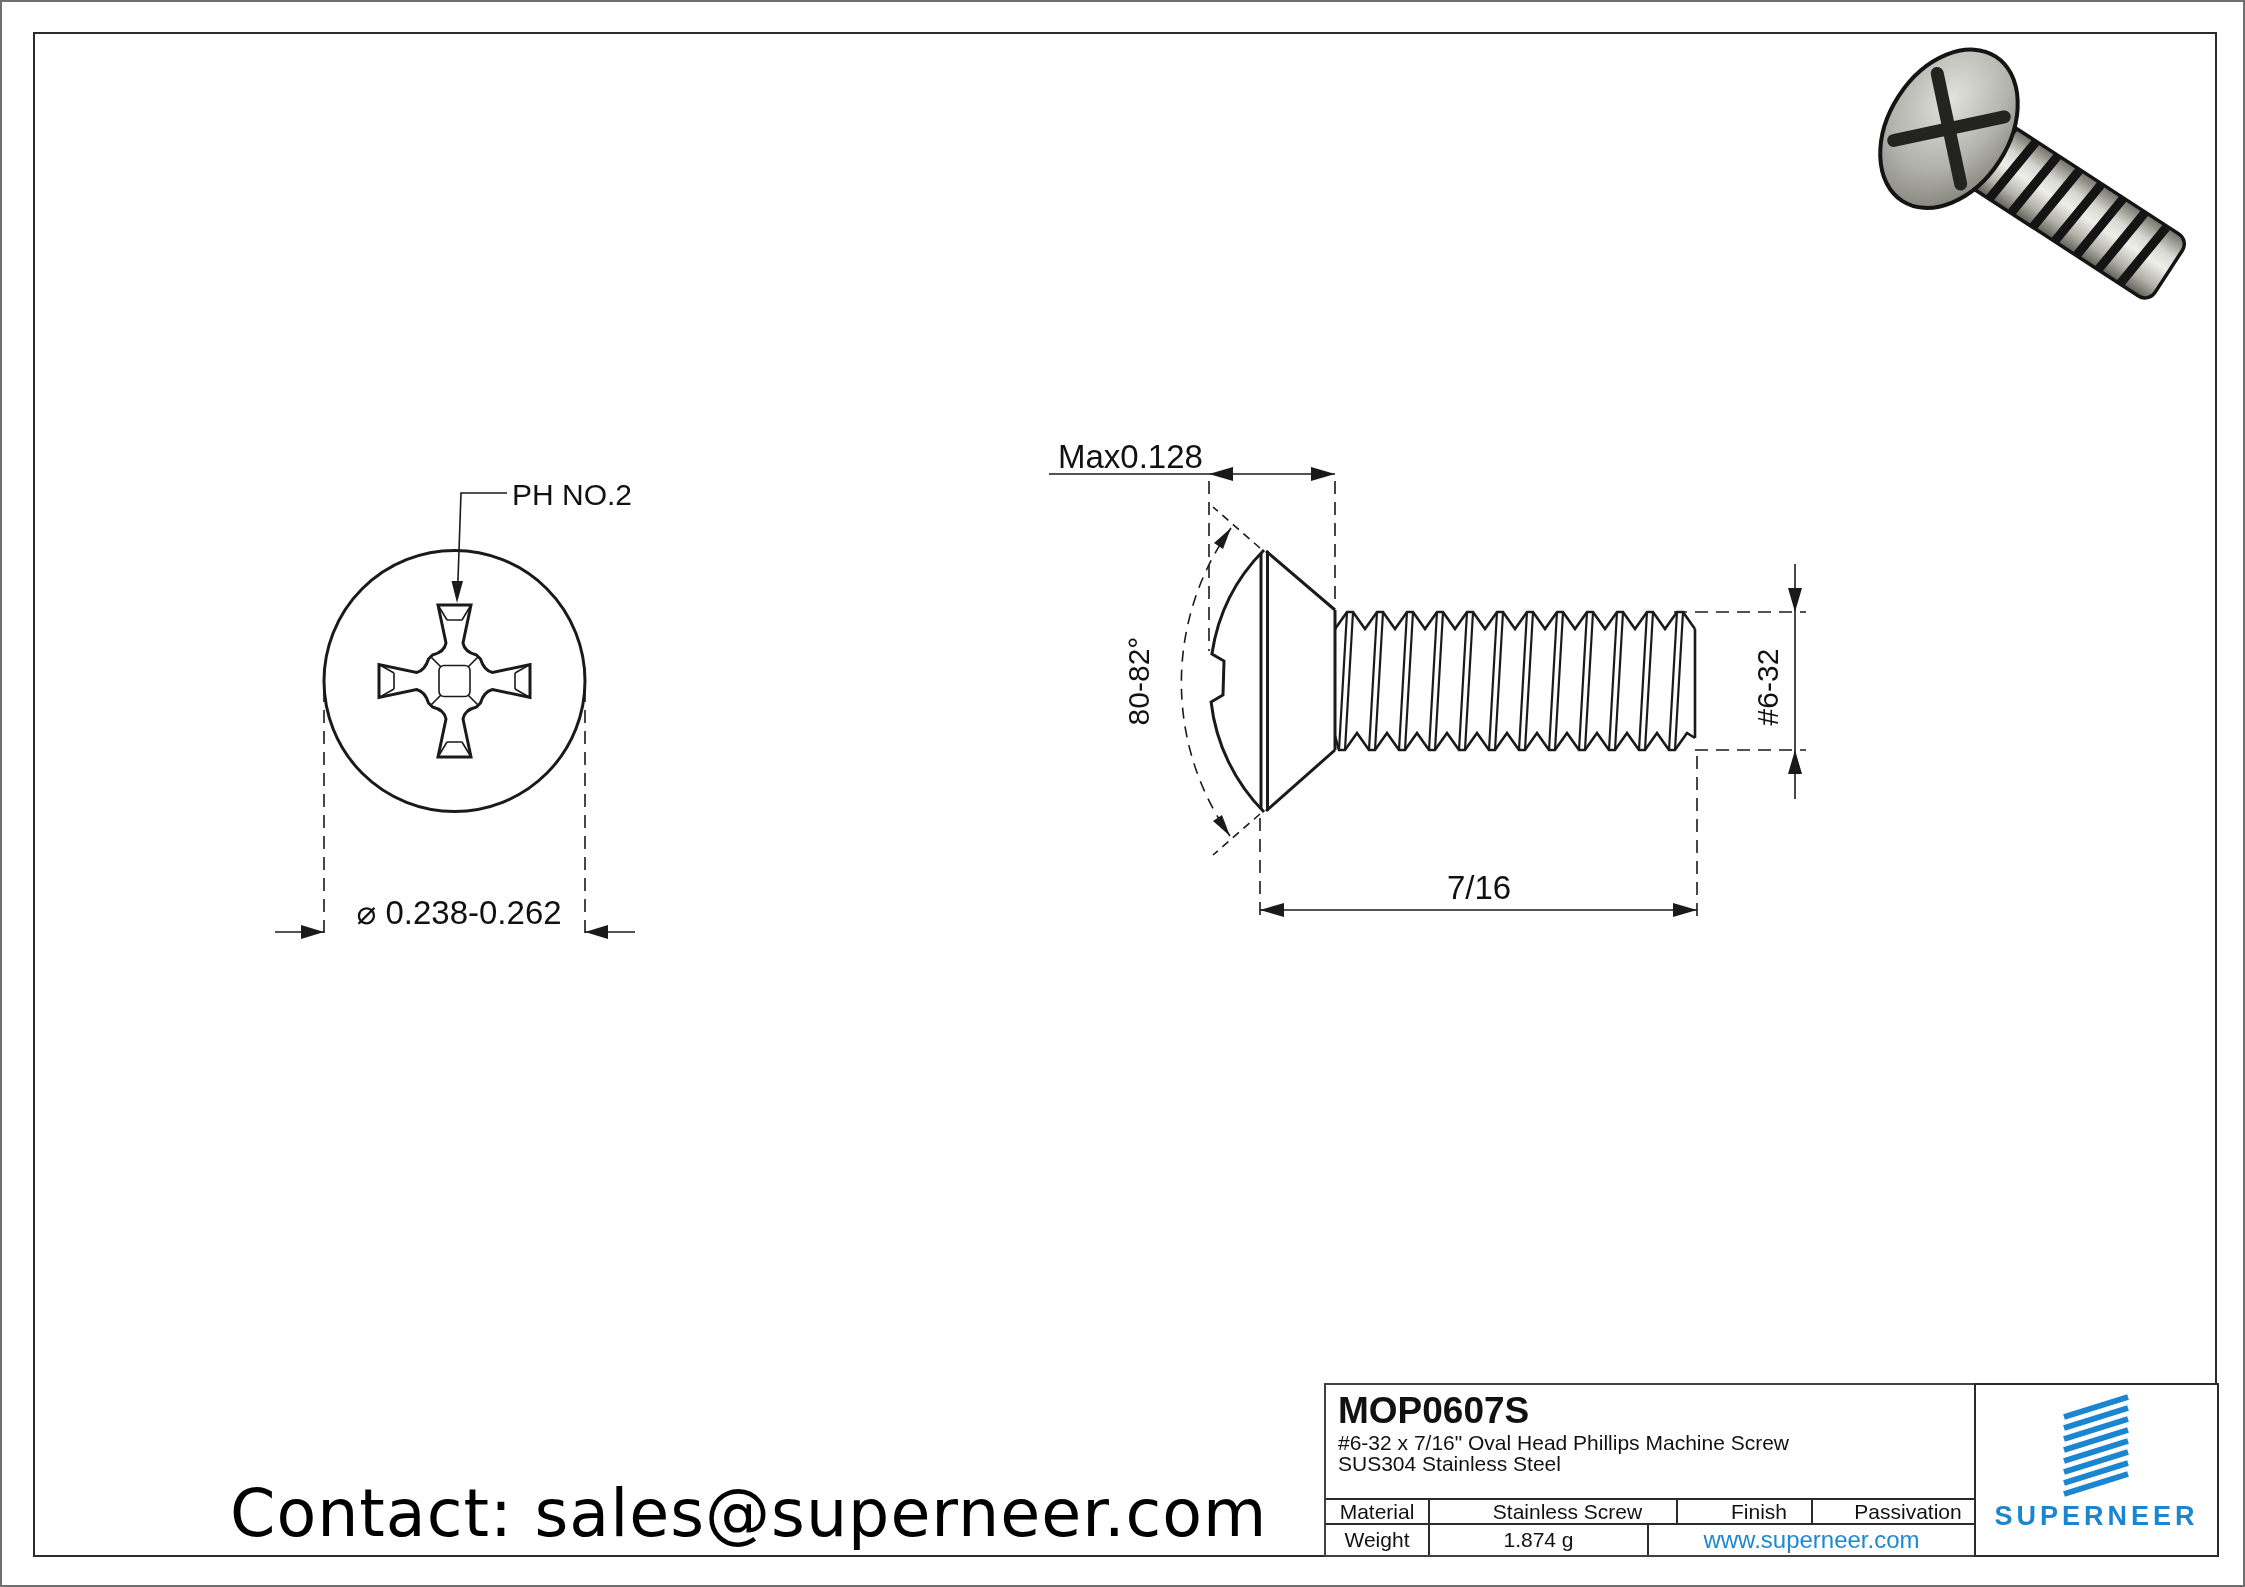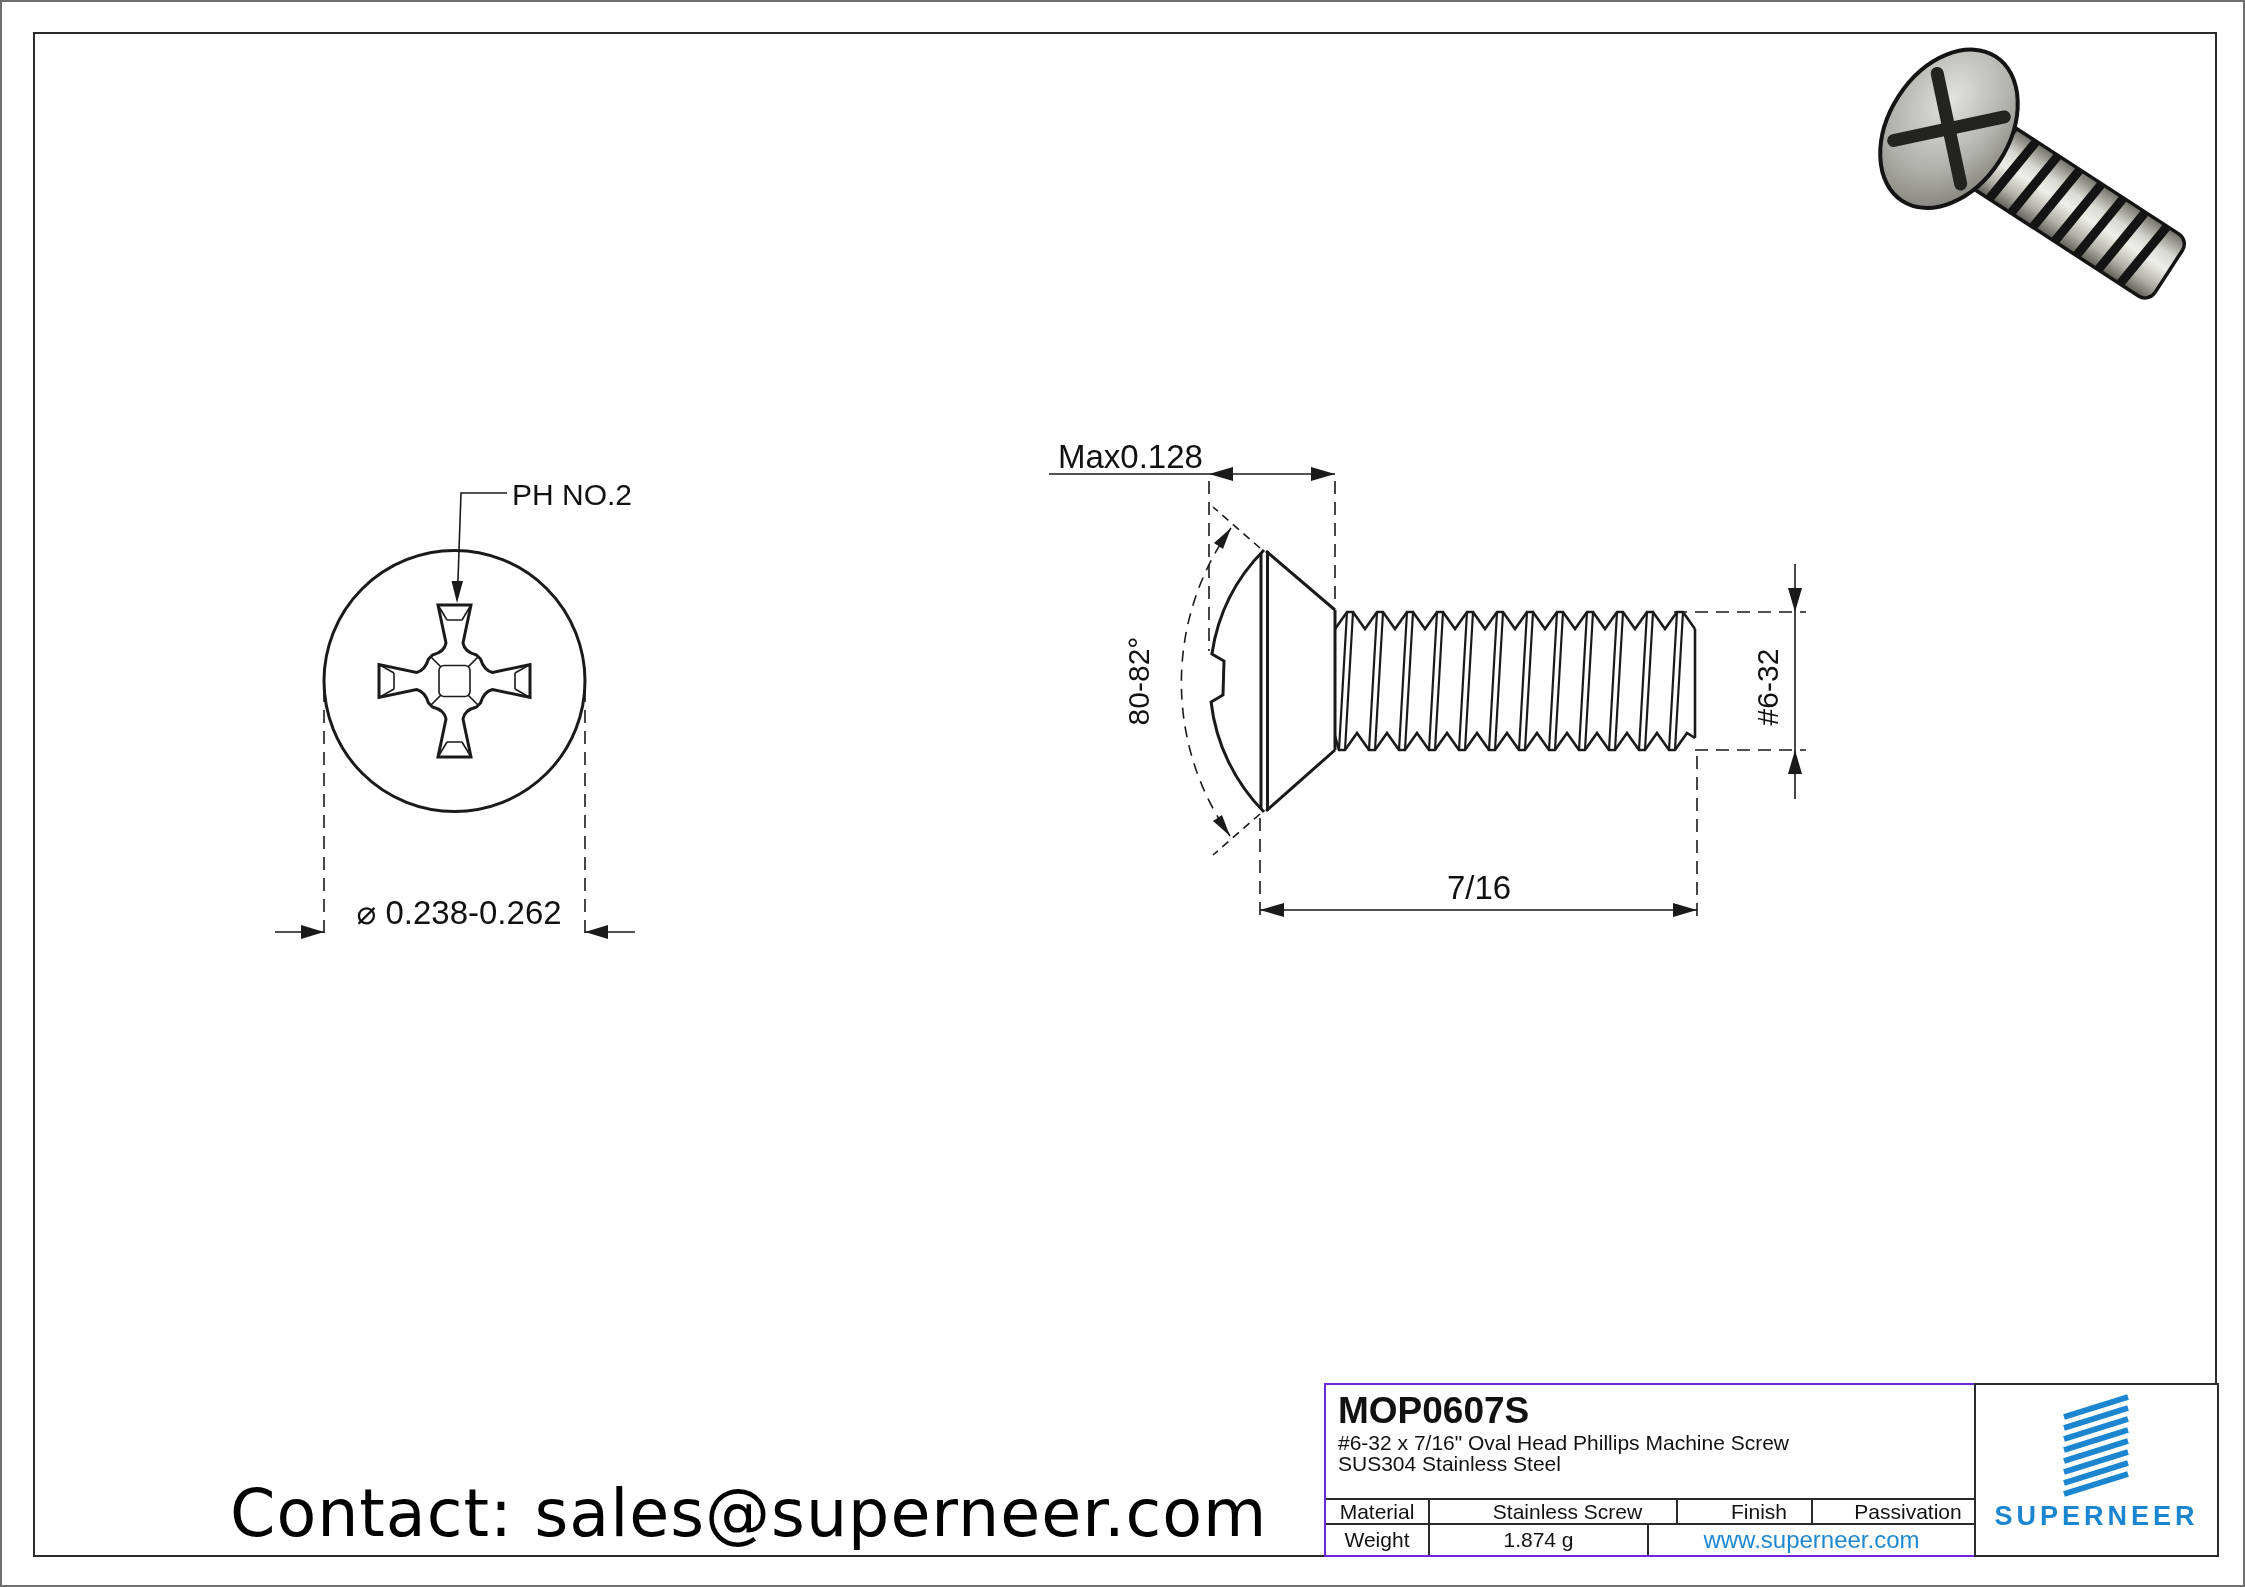--- a/index.html
+++ b/index.html
@@ -17,21 +17,21 @@
     position:absolute;left:31px;top:30px;width:2184px;height:1525px;
     box-sizing:border-box;border:2px solid #2b2b2b;
   }
   svg text{fill:#111;}
   .dimtext{font-size:33px;font-family:"Liberation Sans",sans-serif;}
   .dimtext-sm{font-size:30px;font-family:"Liberation Sans",sans-serif;}
 
   
   .title-block{
     position:absolute;left:1322px;top:1381px;width:652px;height:174px;
-    box-sizing:border-box;border:2px solid #6d28d9;background:#fff;
+    box-sizing:border-box;border:2px solid #404040;background:#fff;
   }
   .tb-head{
     box-sizing:border-box;height:115px;border-bottom:2px solid #2b2b2b;
     padding:5px 0 0 12px;
   }
   .part-number{font-size:37px;font-weight:700;letter-spacing:0px;line-height:42px;}
   .tb-desc{font-size:21px;line-height:21px;}
   .tb-row{display:flex;box-sizing:border-box;}
   .tb-row-b{height:25px;border-bottom:2px solid #2b2b2b;gap:29px;}
   .tb-row-c{height:30px;}

